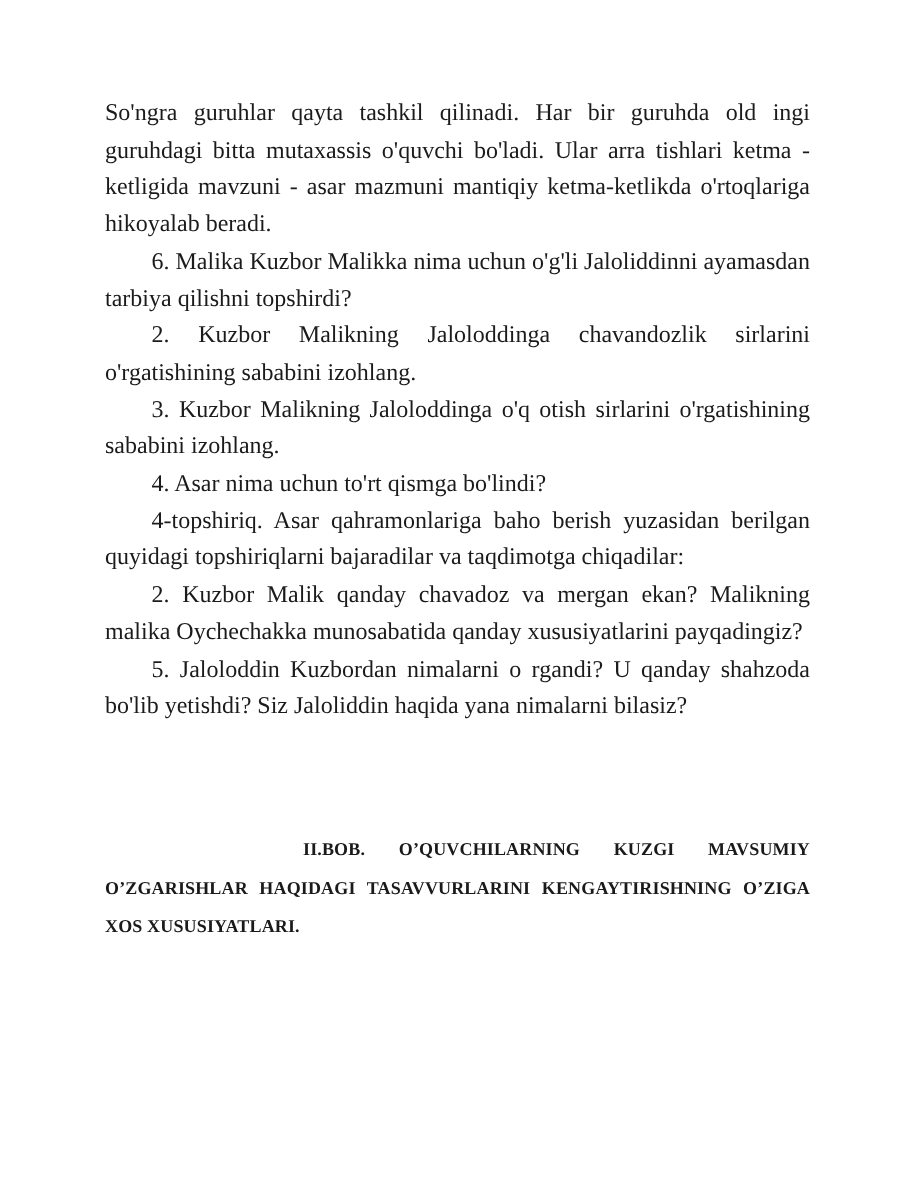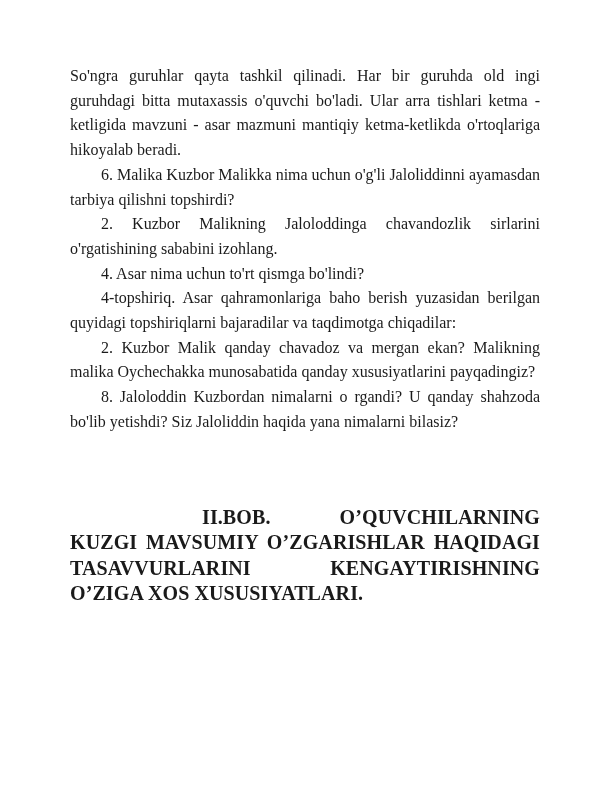--- a/index.html
+++ b/index.html
@@ -23,36 +23,37 @@
   .body-text p {
     margin: 0;
     text-align: justify;
     text-indent: 31px;
   }
   .body-text p.no-indent {
     text-indent: 0;
   }
   .chapter-heading {
     margin: 70px 0 0 0;
-    font-size: 20px;
+    font-size: 12px;
     font-weight: bold;
     line-height: 25.6px;
     text-align: justify;
     text-indent: 132px;
     color: #1a1a1a;
     letter-spacing: 0.1px;
   }
 </style>
 </head>
 <body>
 
 <div class="page">
   <div class="body-text">
     <p class="no-indent">So'ngra guruhlar qayta tashkil qilinadi. Har bir guruhda old ingi guruhdagi bitta mutaxassis o'quvchi bo'ladi. Ular arra tishlari ketma -ketligida mavzuni - asar mazmuni mantiqiy ketma-ketlikda o'rtoqlariga hikoyalab beradi.</p>
     <p>6. Malika Kuzbor Malikka nima uchun o'g'li Jaloliddinni ayamasdan tarbiya qilishni topshirdi?</p>
     <p>2. Kuzbor Malikning Jaloloddinga chavandozlik sirlarini o'rgatishining sababini izohlang.</p>
+    <p>3. Kuzbor Malikning Jaloloddinga o'q otish sirlarini o'rgatishining sababini izohlang.</p>
     <p>4. Asar nima uchun to'rt qismga bo'lindi?</p>
     <p>4-topshiriq. Asar qahramonlariga baho berish yuzasidan berilgan quyidagi topshiriqlarni bajaradilar va taqdimotga chiqadilar:</p>
     <p>2. Kuzbor Malik qanday chavadoz va mergan ekan? Malikning malika Oychechakka munosabatida qanday xususiyatlarini payqadingiz?</p>
-    <p>8. Jaloloddin Kuzbordan nimalarni o rgandi? U qanday shahzoda bo'lib yetishdi? Siz Jaloliddin haqida yana nimalarni bilasiz?</p>
+    <p>5. Jaloloddin Kuzbordan nimalarni o rgandi? U qanday shahzoda bo'lib yetishdi? Siz Jaloliddin haqida yana nimalarni bilasiz?</p>
   </div>
   <h2 class="chapter-heading">II.BOB. O’QUVCHILARNING KUZGI MAVSUMIY O’ZGARISHLAR HAQIDAGI TASAVVURLARINI KENGAYTIRISHNING O’ZIGA XOS XUSUSIYATLARI.</h2>
 </div>
 
 </body></html>

